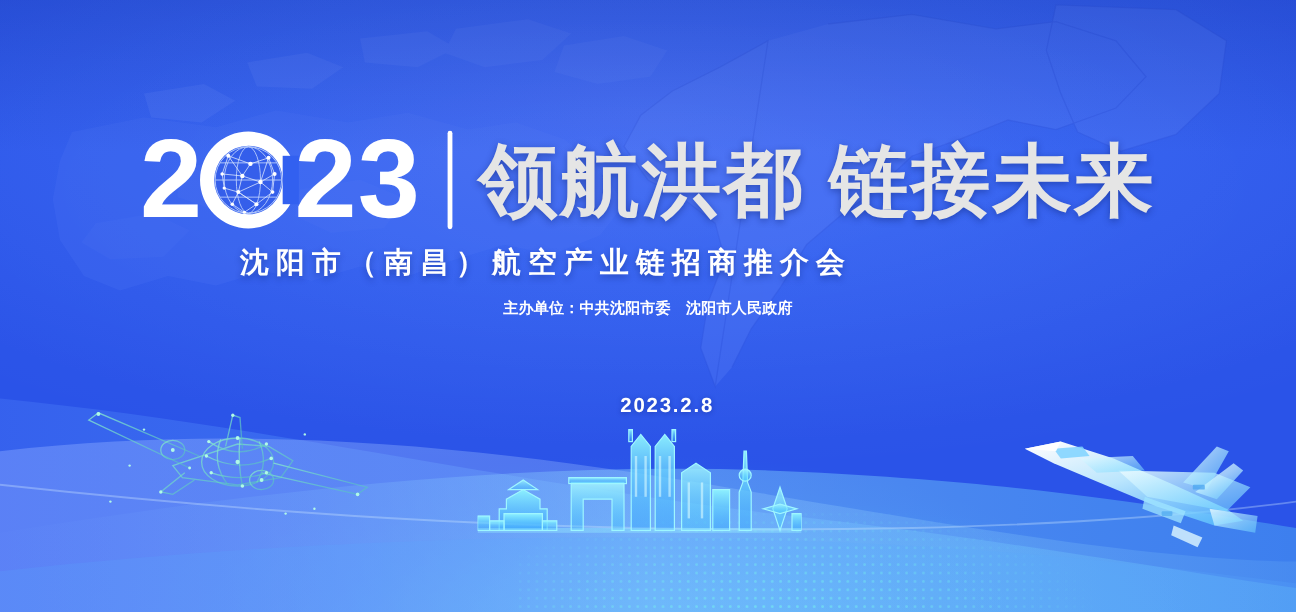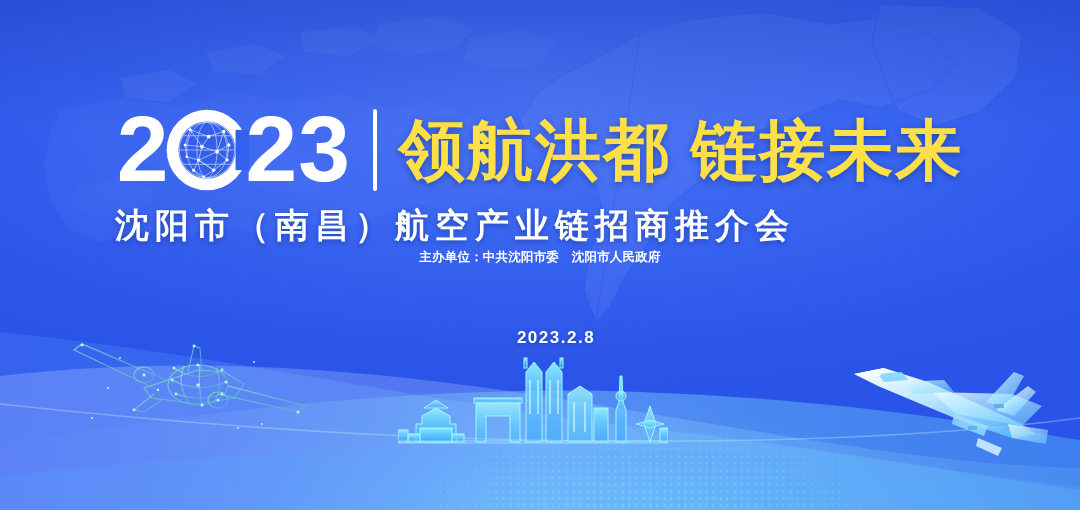--- a/index.html
+++ b/index.html
@@ -154,33 +154,33 @@
     width: 4px;
     height: 82px;
     background: #ffffff;
     border-radius: 2px;
     flex: 0 0 auto;
   }
 
   .headline {
     font-size: 66px;
     font-weight: 700;
-    color: #fde047;
+    color: #e5e5e5;
     line-height: 1;
     letter-spacing: 2px;
     white-space: nowrap;
     text-shadow: 0 2px 6px rgba(10,30,110,0.45);
     font-family: "Liberation Sans", "DejaVu Sans", sans-serif;
   }
 
   .subtitle {
     position: absolute;
     left: 0; top: 203px;
     width: 904px;
-    font-size: 34px;
+    font-size: 24px;
     font-weight: 700;
     color: #ffffff;
     letter-spacing: 6px;
     text-indent: 6px;
     text-shadow: 0 2px 5px rgba(10,30,110,0.40);
   }
 
   .orgs {
     position: absolute;
     left: 0; top: 249px;

